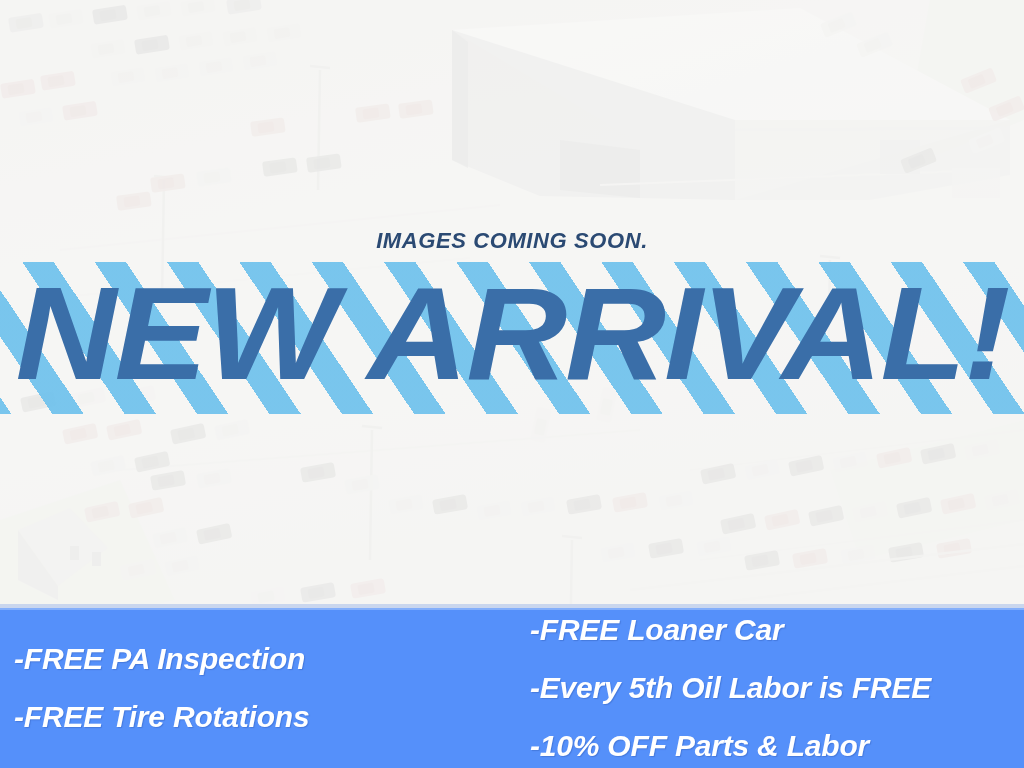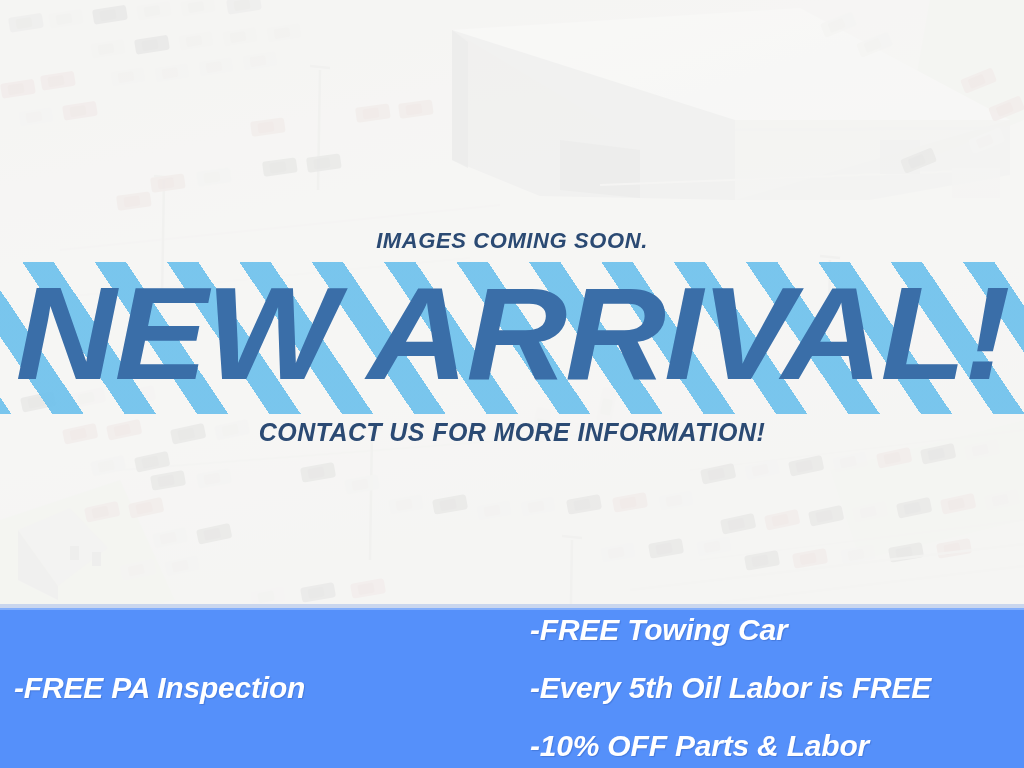--- a/index.html
+++ b/index.html
@@ -354,30 +354,30 @@
     <div class="washout"></div>
   </div>
 
   <div class="stripe-band"></div>
 
   <div class="text-stack">
     <div class="tagline-top">IMAGES COMING SOON.</div>
 
     <div class="headline">NEW ARRIVAL!</div>
 
-    <div class="tagline-bottom">CONTACT US FOR MORE INFORMATION!</div>
   </div>
 
   <div class="perks-banner">
 
     <div class="perks-col left">
       <div class="perk-line">-FREE PA Inspection</div>
+      <div class="perk-line">-FREE Tire Rotations</div>
     </div>
 
     <div class="perks-col right">
-      <div class="perk-line">-FREE Towing Car</div>
+      <div class="perk-line">-FREE Loaner Car</div>
       <div class="perk-line">-Every 5th Oil Labor is FREE</div>
       <div class="perk-line">-10% OFF Parts &amp; Labor</div>
     </div>
 
   </div>
 
 </div>
 
 </body></html>

